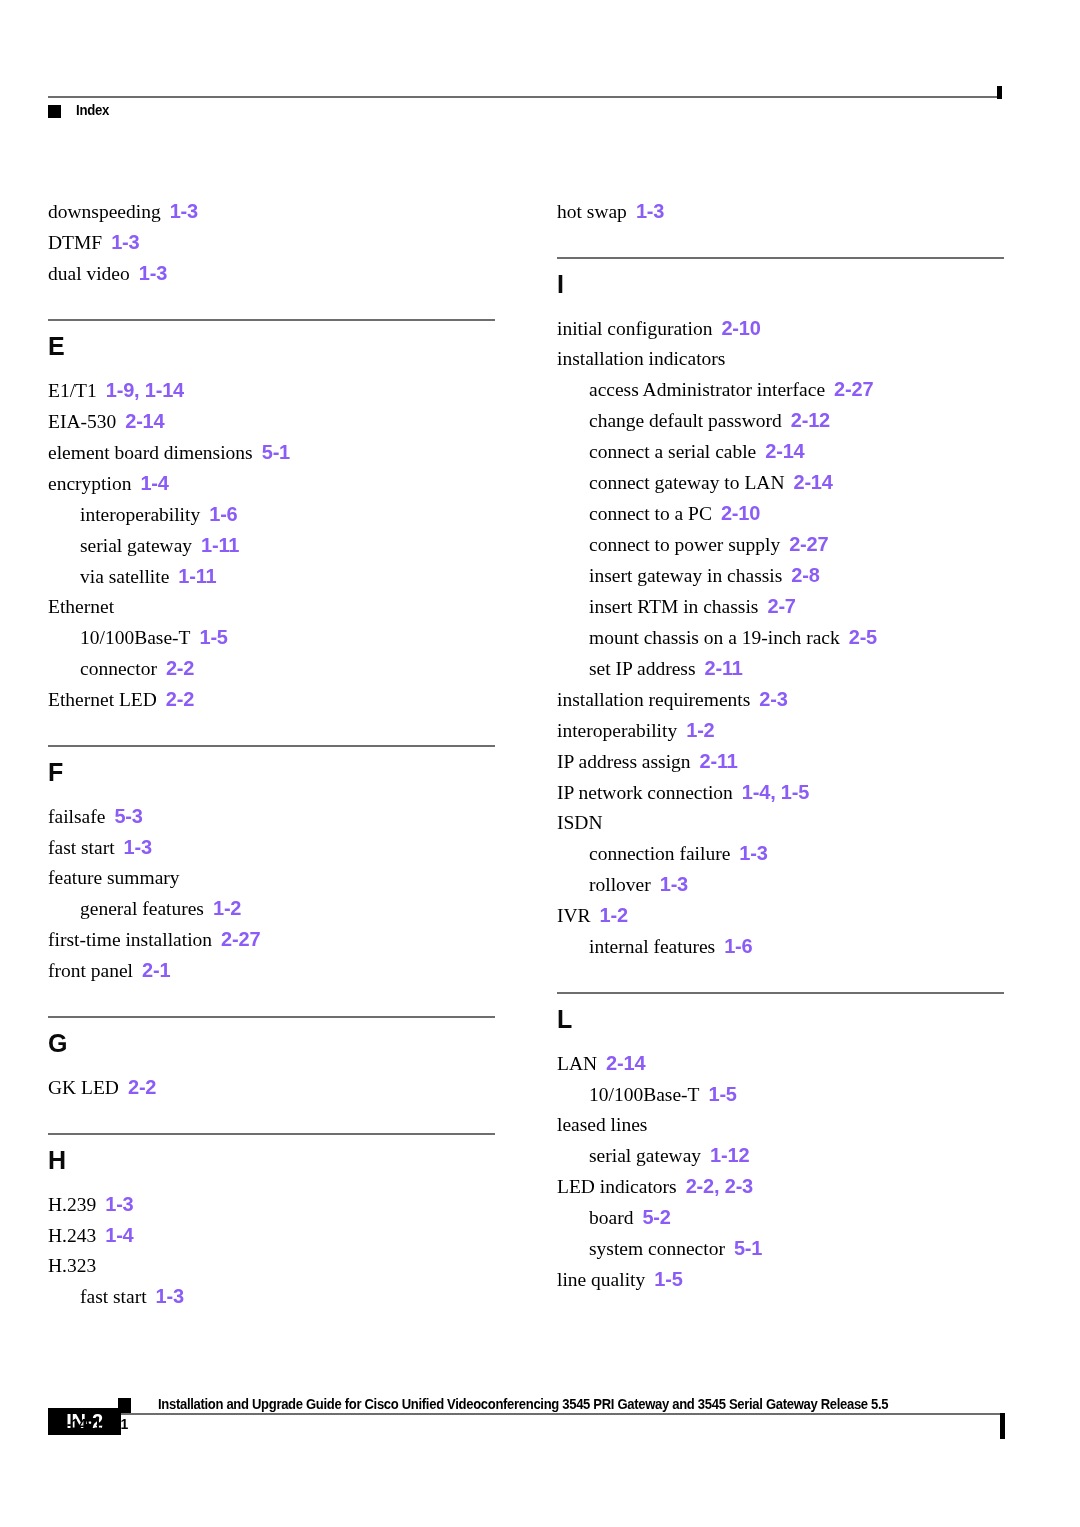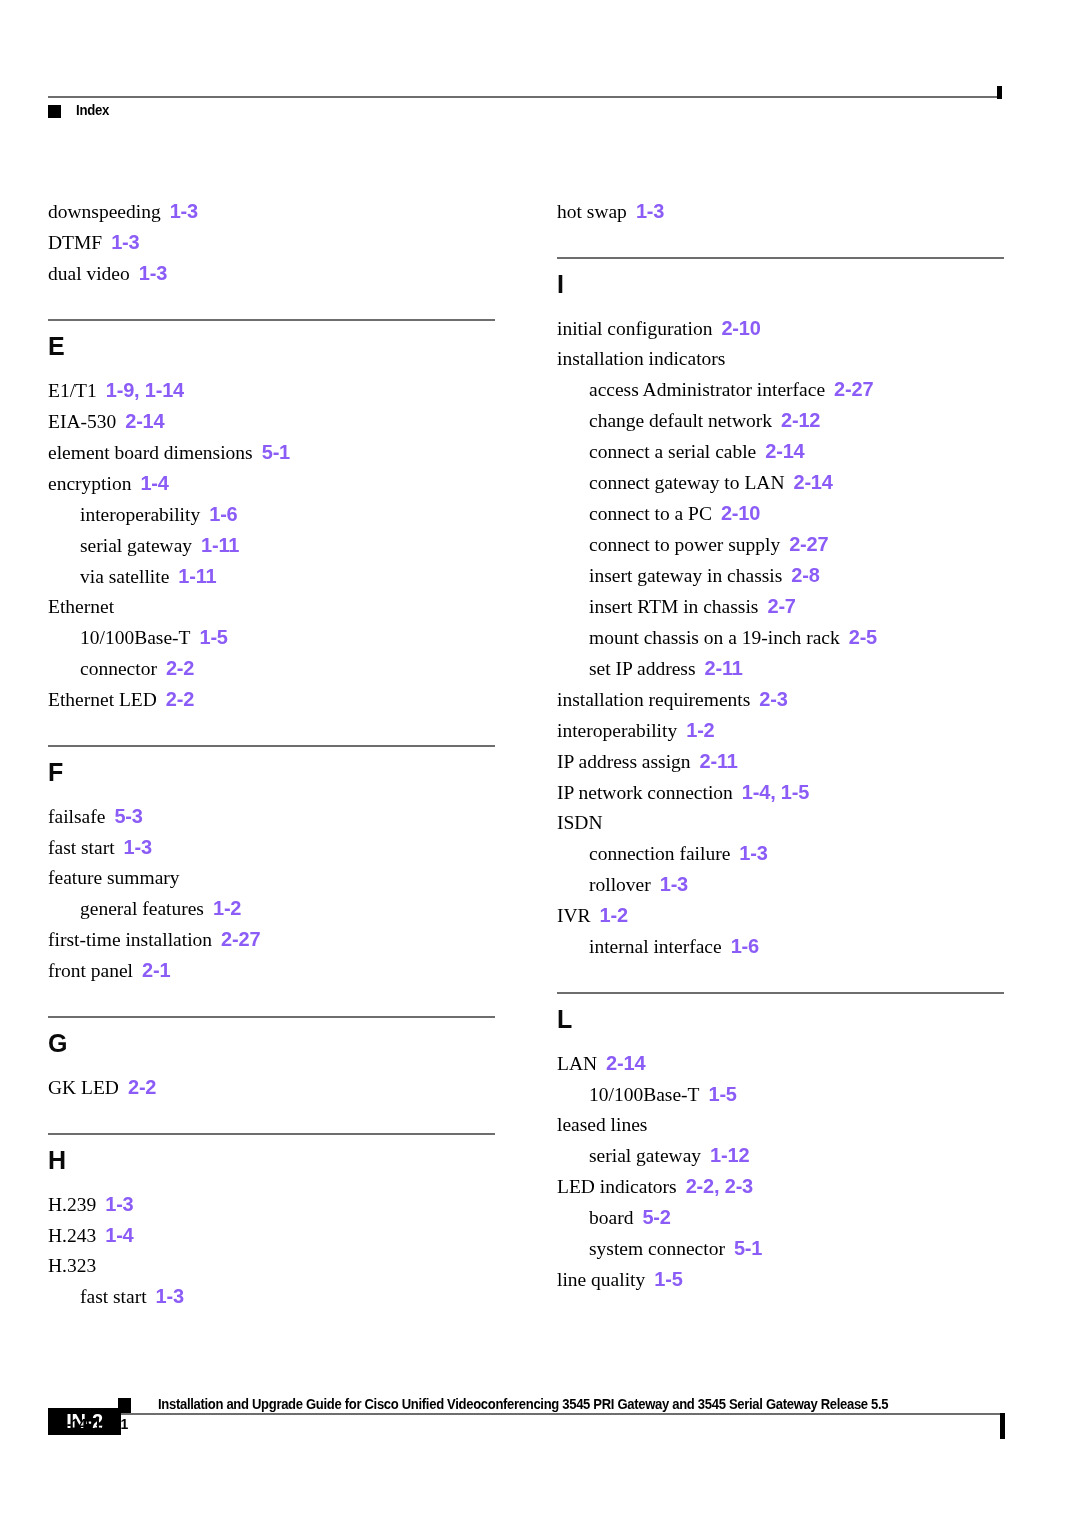--- a/index.html
+++ b/index.html
@@ -246,38 +246,38 @@
 <div class="column right">
     <div class="section">
       <div class="entry level-0"><span class="term">hot swap</span><span class="pages">1-3</span></div>
     </div>
     <div class="section">
       <div class="section-divider"></div>
       <div class="section-letter">I</div>
       <div class="entry level-0"><span class="term">initial configuration</span><span class="pages">2-10</span></div>
       <div class="entry level-0"><span class="term">installation indicators</span></div>
       <div class="entry level-1"><span class="term">access Administrator interface</span><span class="pages">2-27</span></div>
-      <div class="entry level-1"><span class="term">change default network</span><span class="pages">2-12</span></div>
+      <div class="entry level-1"><span class="term">change default password</span><span class="pages">2-12</span></div>
       <div class="entry level-1"><span class="term">connect a serial cable</span><span class="pages">2-14</span></div>
       <div class="entry level-1"><span class="term">connect gateway to LAN</span><span class="pages">2-14</span></div>
       <div class="entry level-1"><span class="term">connect to a PC</span><span class="pages">2-10</span></div>
       <div class="entry level-1"><span class="term">connect to power supply</span><span class="pages">2-27</span></div>
       <div class="entry level-1"><span class="term">insert gateway in chassis</span><span class="pages">2-8</span></div>
       <div class="entry level-1"><span class="term">insert RTM in chassis</span><span class="pages">2-7</span></div>
       <div class="entry level-1"><span class="term">mount chassis on a 19-inch rack</span><span class="pages">2-5</span></div>
       <div class="entry level-1"><span class="term">set IP address</span><span class="pages">2-11</span></div>
       <div class="entry level-0"><span class="term">installation requirements</span><span class="pages">2-3</span></div>
       <div class="entry level-0"><span class="term">interoperability</span><span class="pages">1-2</span></div>
       <div class="entry level-0"><span class="term">IP address assign</span><span class="pages">2-11</span></div>
       <div class="entry level-0"><span class="term">IP network connection</span><span class="pages">1-4, 1-5</span></div>
       <div class="entry level-0"><span class="term">ISDN</span></div>
       <div class="entry level-1"><span class="term">connection failure</span><span class="pages">1-3</span></div>
       <div class="entry level-1"><span class="term">rollover</span><span class="pages">1-3</span></div>
       <div class="entry level-0"><span class="term">IVR</span><span class="pages">1-2</span></div>
-      <div class="entry level-1"><span class="term">internal interface</span><span class="pages">1-6</span></div>
+      <div class="entry level-1"><span class="term">internal features</span><span class="pages">1-6</span></div>
     </div>
     <div class="section">
       <div class="section-divider"></div>
       <div class="section-letter">L</div>
       <div class="entry level-0"><span class="term">LAN</span><span class="pages">2-14</span></div>
       <div class="entry level-1"><span class="term">10/100Base-T</span><span class="pages">1-5</span></div>
       <div class="entry level-0"><span class="term">leased lines</span></div>
       <div class="entry level-1"><span class="term">serial gateway</span><span class="pages">1-12</span></div>
       <div class="entry level-0"><span class="term">LED indicators</span><span class="pages">2-2, 2-3</span></div>
       <div class="entry level-1"><span class="term">board</span><span class="pages">5-2</span></div>

